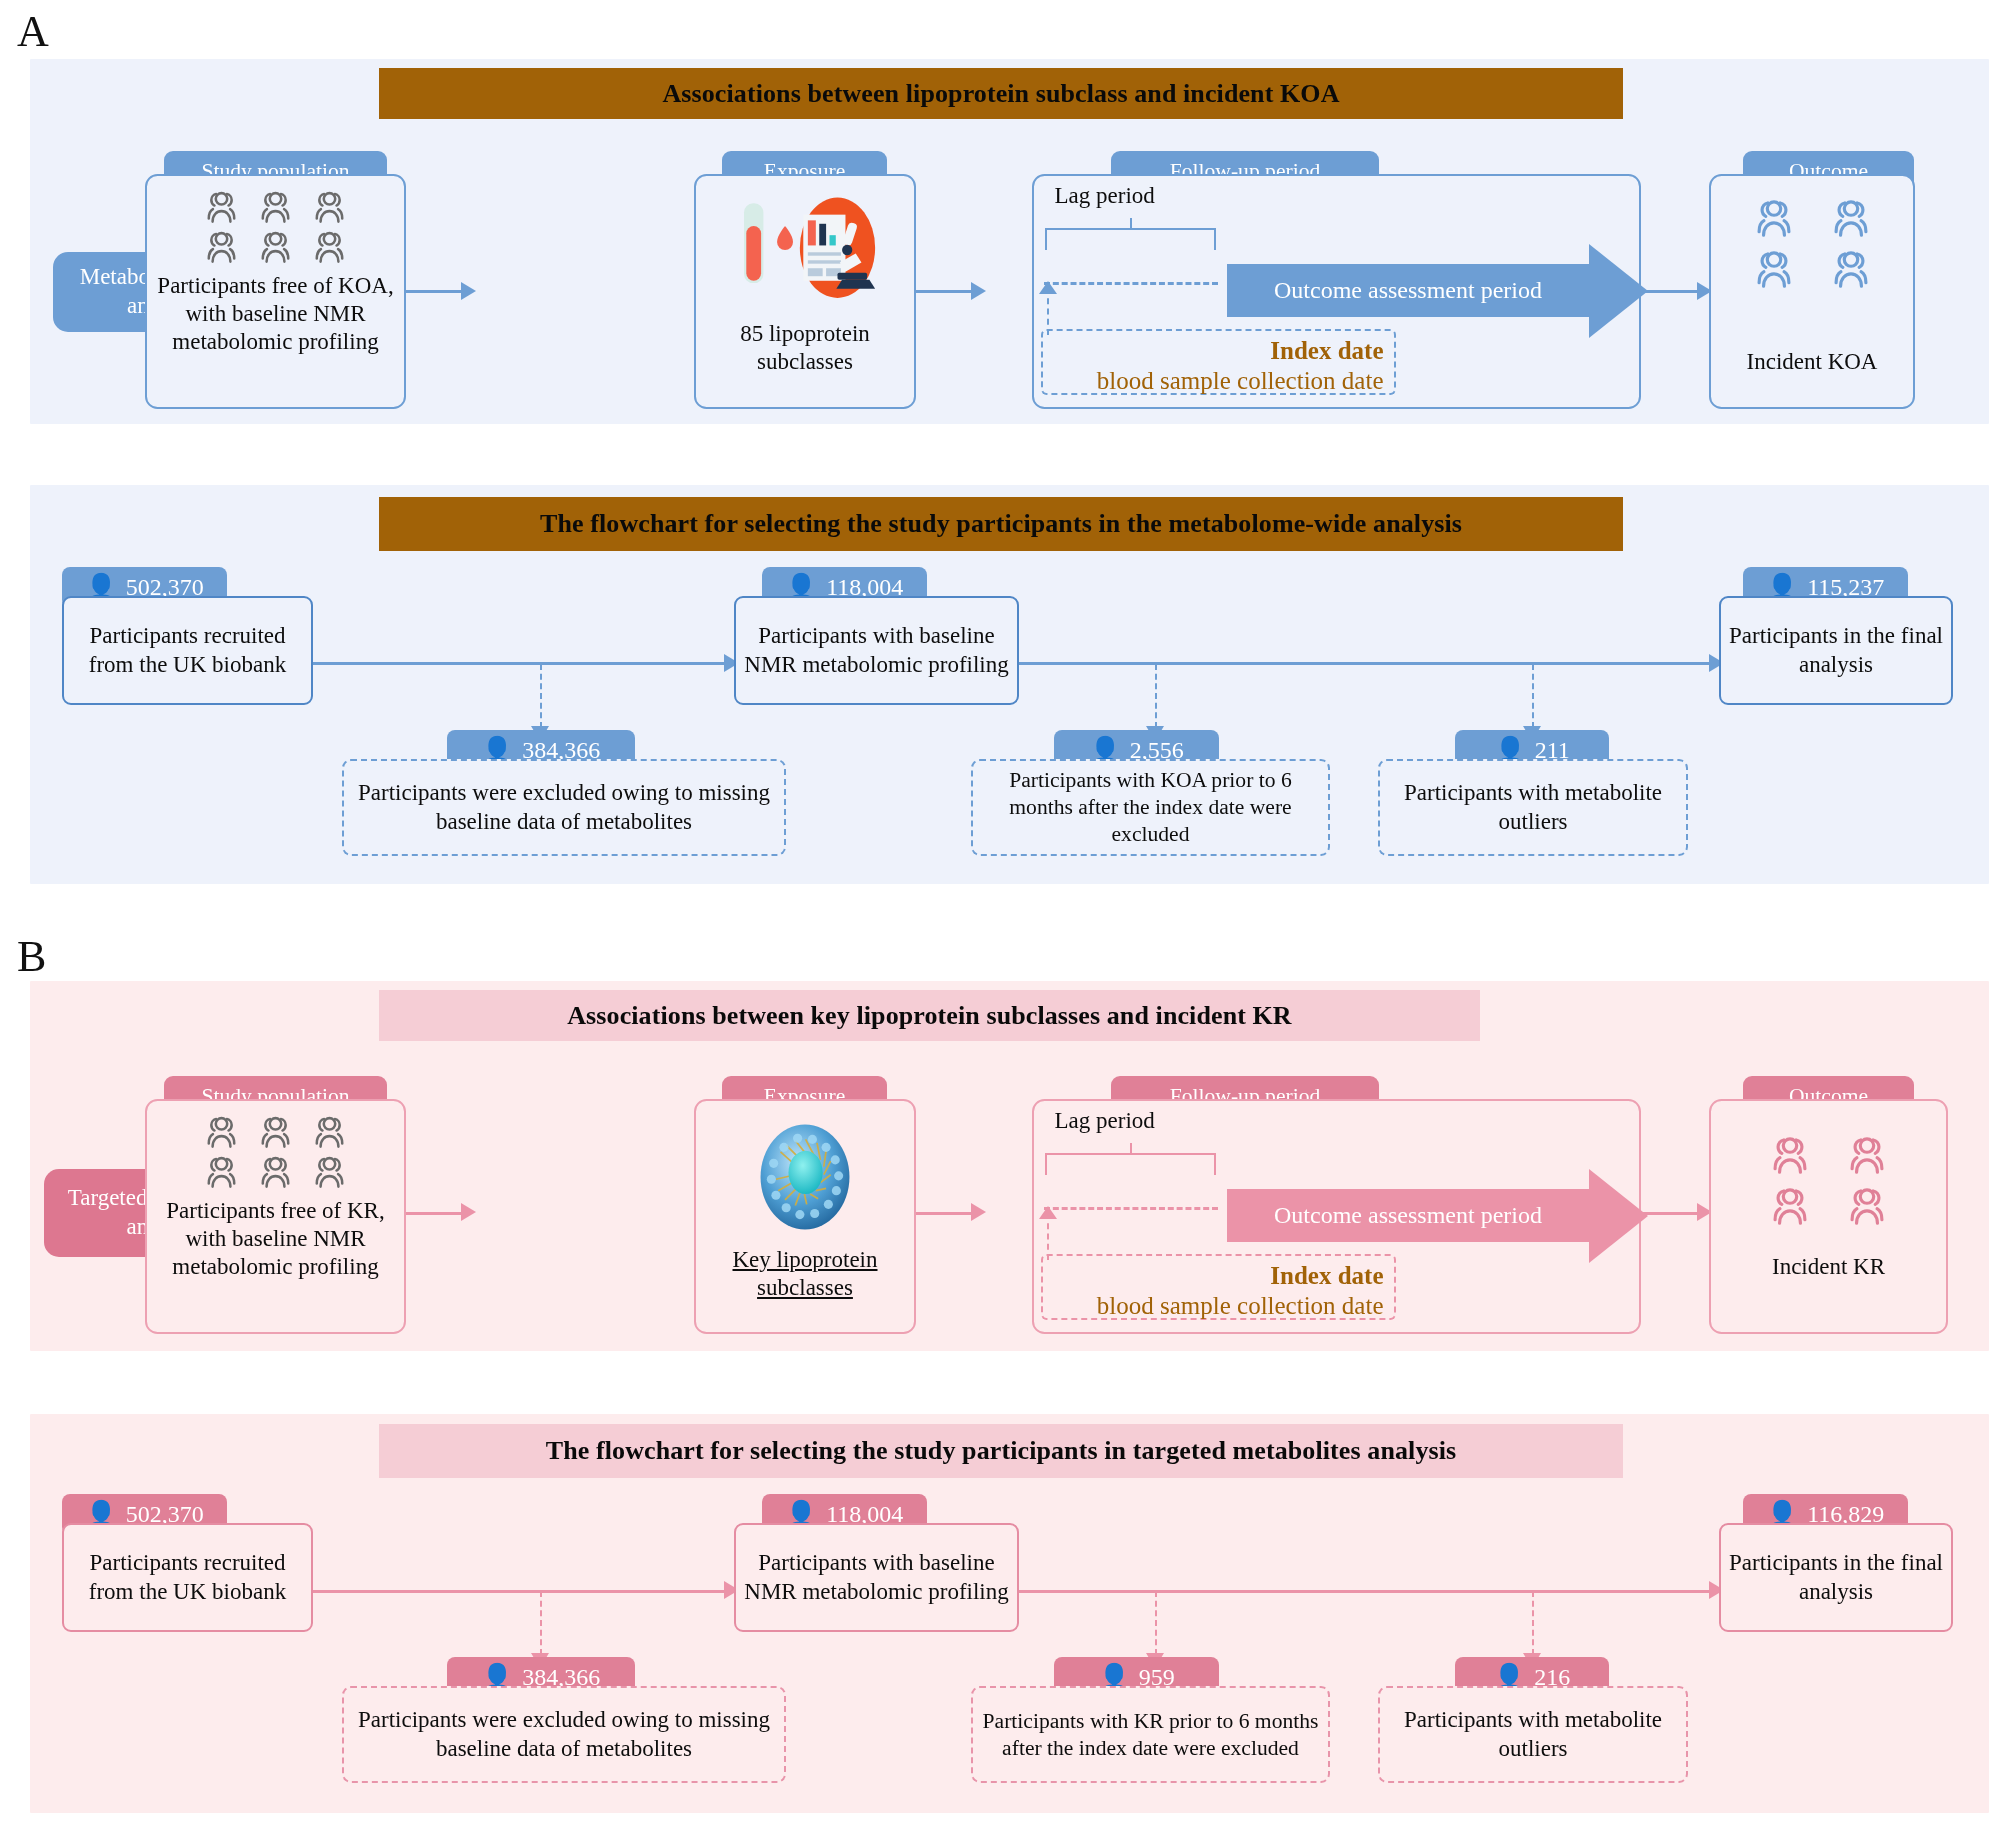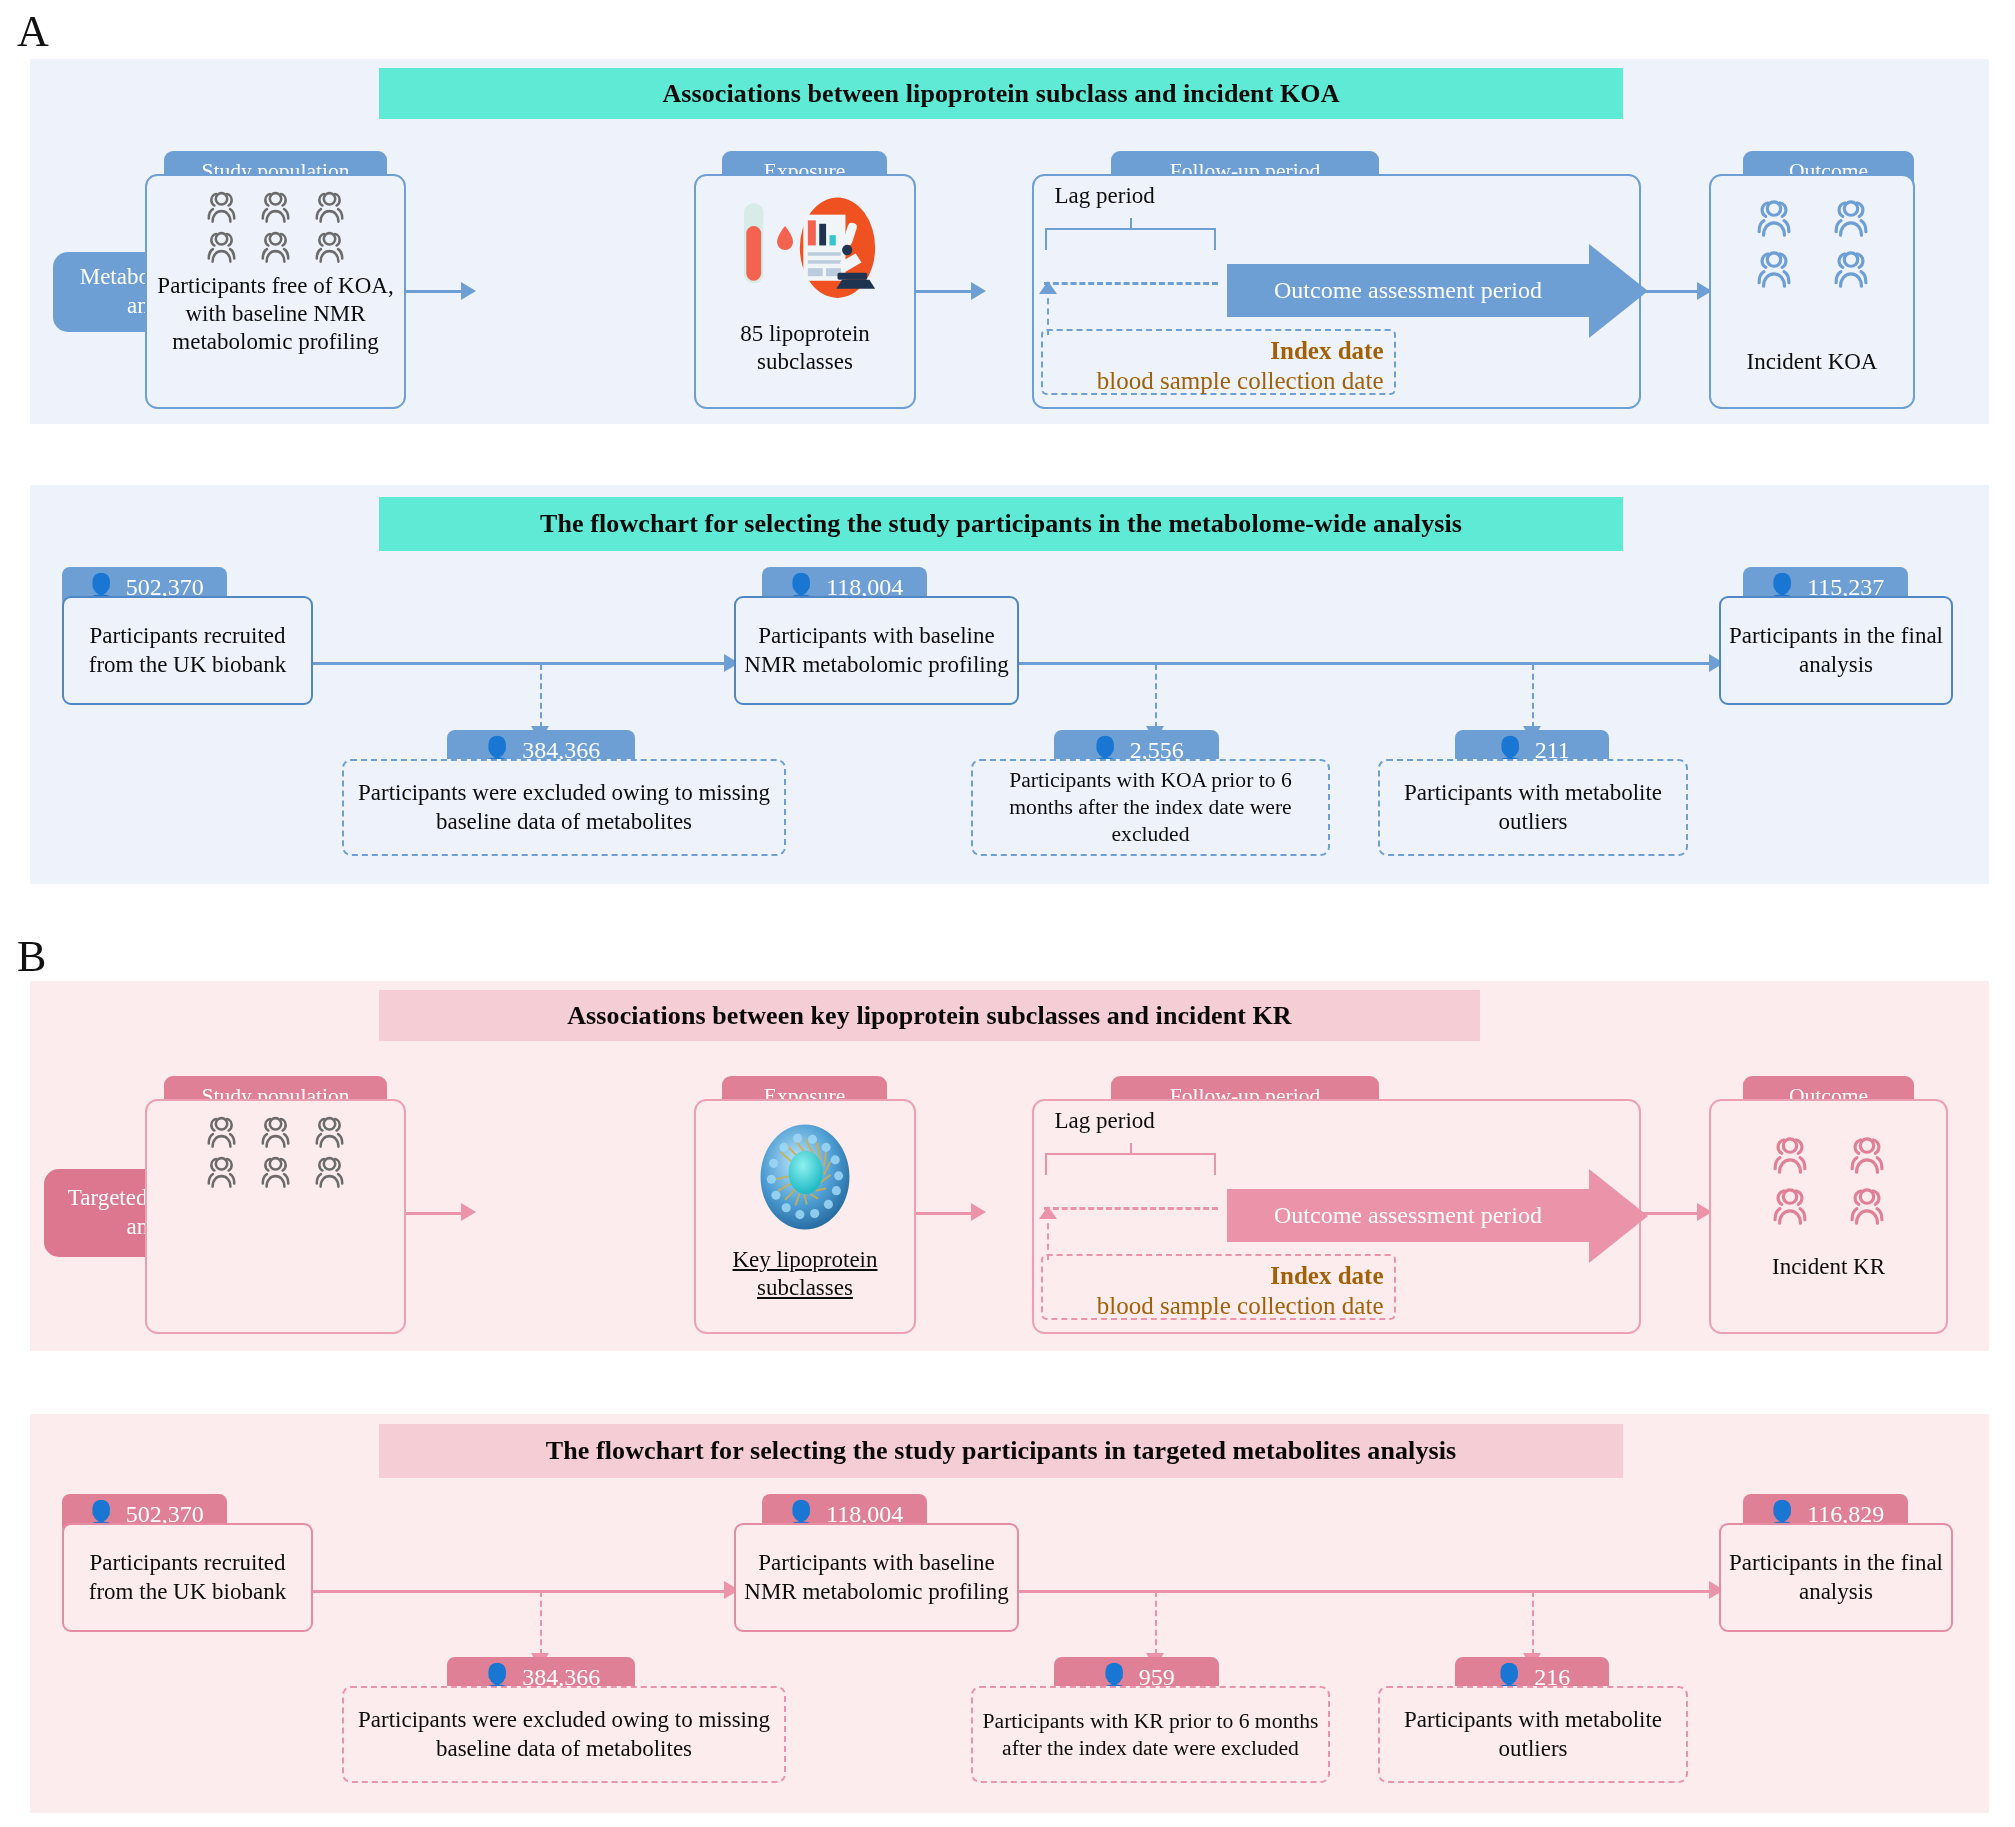--- a/index.html
+++ b/index.html
@@ -34,21 +34,21 @@
   .banner {
     position: absolute;
     display: flex;
     align-items: center;
     justify-content: center;
     font-weight: bold;
     font-size: 26px;
     color: #0a0a0a;
     letter-spacing: 0.1px;
   }
-  .banner.blue { background: #5eead4; }
+  .banner.blue { background: #a16207; }
   .banner.pink { background: #f5cdd5; }
 
   
   .tab {
     position: absolute;
     display: flex;
     align-items: center;
     justify-content: center;
     border-radius: 9px;
     font-size: 21.6px;
@@ -518,20 +518,21 @@
           <g fill="none" stroke="#6b6b6b" stroke-width="1.6" stroke-linecap="round">
             <circle cx="12" cy="6.2" r="3.6"></circle>
             <path d="M6.4 20.5c0-4 2.5-6.6 5.6-6.6s5.6 2.6 5.6 6.6"></path>
             <path d="M8.6 3.2C7 3.4 5.6 5 5.6 6.9c0 1.6.8 2.9 2 3.5"></path>
             <path d="M15.4 3.2c1.6.2 3 1.8 3 3.7 0 1.6-.8 2.9-2 3.5"></path>
             <path d="M4 18.6c0-3 1-5 2.6-5.9"></path>
             <path d="M20 18.6c0-3-1-5-2.6-5.9"></path>
           </g>
         </svg>
     </div>
+    <div class="card-text" style="margin-top:8px;">Participants free of KR, with baseline NMR metabolomic profiling</div>
   </div>
 
   <div class="hline pink" style="left:406px; top:1212px; width:57px;"></div>
   <div class="arrow-right pink" style="left:461px; top:1203px;"></div>
 
   <div class="tab pink" style="left:722px; top:1076px; width:165px; height:40px;">Exposure</div>
   <div class="card pink" style="left:694px; top:1099px; width:222px; height:235px; padding-top:19.4px;">
     <svg width="120" height="114" viewBox="0 0 210 200">
       <defs>
         <radialGradient id="lpOuter" cx="42%" cy="36%" r="72%">

